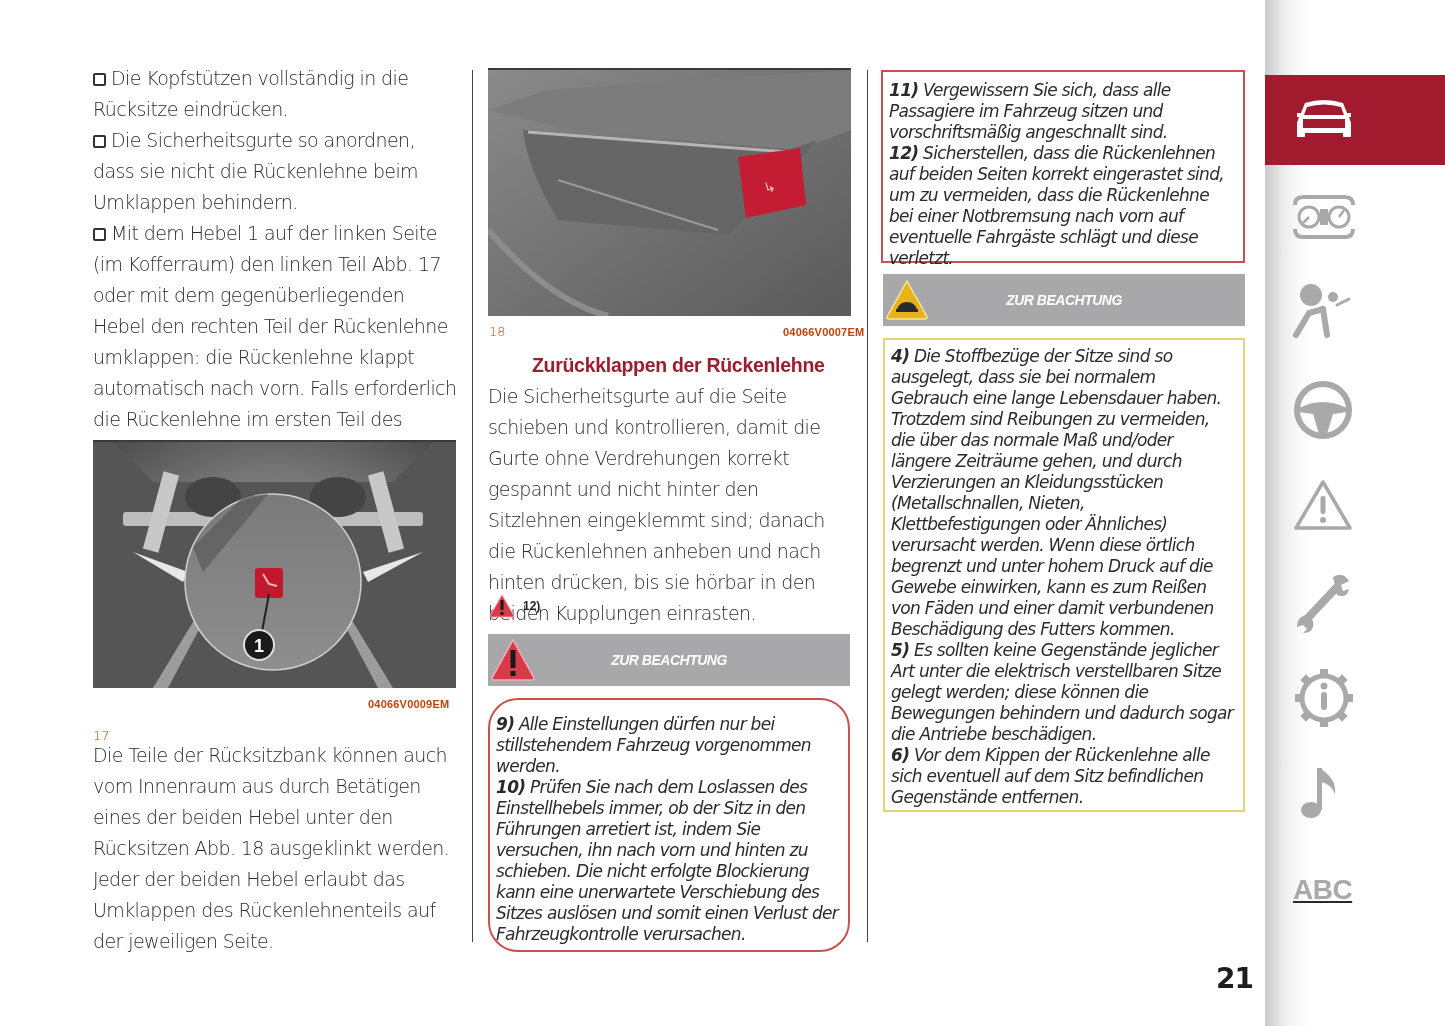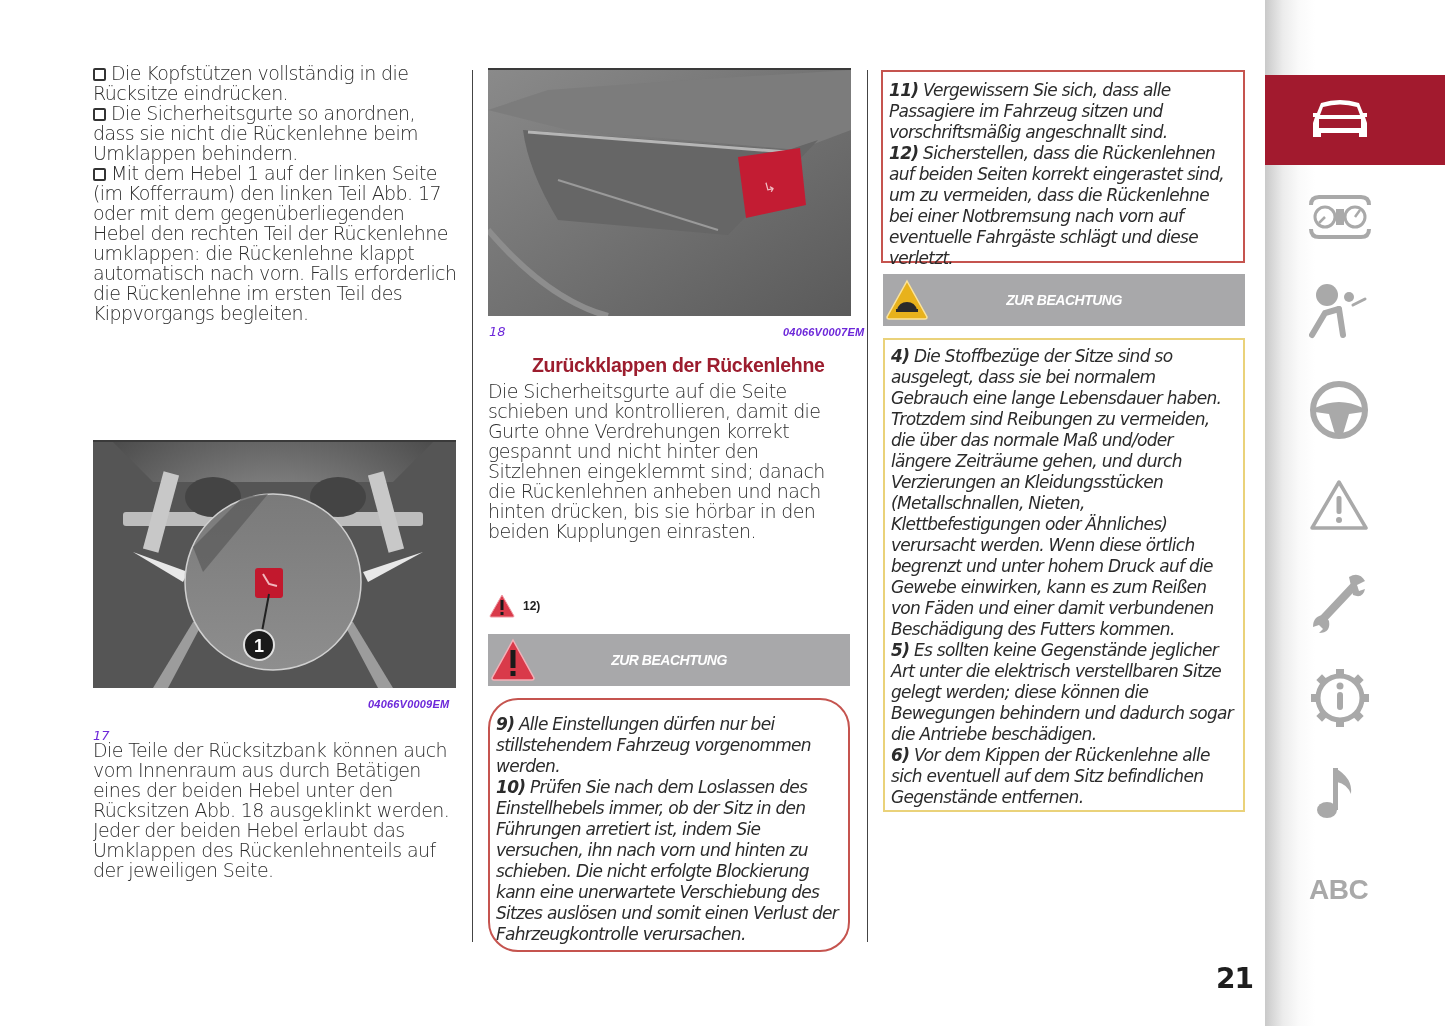--- a/index.html
+++ b/index.html
@@ -11,34 +11,34 @@
   .page { position: absolute; left: 0; top: 0; width: 1265px; height: 1026px; background: #fff; }
 
   
   .divider { position: absolute; width: 1px; background: #444; }
   #div1 { left: 472px; top: 70px; height: 872px; }
   #div2 { left: 867px; top: 70px; height: 872px; }
 
   
   .body-text {
     font-family: "DejaVu Sans", sans-serif; font-weight: 300;
-    font-size: 19px; line-height: 20px; letter-spacing: -0.6px; color: #2b2b2b;
+    font-size: 19px; line-height: 31px; letter-spacing: -0.6px; color: #2b2b2b;
   }
   .bullet { display: inline-block; width: 13px; height: 13px; border: 2.5px solid #333; border-radius: 2px;
     box-sizing: border-box; margin-right: 5px; vertical-align: -1px; position: relative; }
   .bullet::after { content: ""; position: absolute; right: -4px; top: -4px; width: 9px; height: 4px; border-top: 2.5px solid #333; border-right: 2.5px solid #333; display:none; }
 
   #col1-top { position: absolute; left: 93px; top: 63px; width: 365px; }
   #col1-bottom { position: absolute; left: 93px; top: 740px; width: 365px; }
 
   
   .figure { position: absolute; overflow: hidden; border-top: 2px solid #3a3a3a; }
   #fig17 { left: 93px; top: 440px; width: 363px; height: 246px; background: #5d5d5d; }
   #fig18 { left: 488px; top: 68px; width: 363px; height: 246px; background: #6a6a6a; }
-  .fig-caption { position: absolute; font-size: 13px; color: #6d28d9; font-style: italic; }
+  .fig-caption { position: absolute; font-size: 13px; color: #c2410c; }
   .fig-num { font-family: "DejaVu Sans", sans-serif; font-weight: 300; }
   .fig-code { font-family: "Liberation Sans", sans-serif; font-weight: bold; font-size: 11px; letter-spacing: 0.2px; }
 
   
   #section-heading { position: absolute; left: 488px; top: 354px; font-family: "Liberation Sans", sans-serif;
     font-weight: bold; font-size: 19.5px; color: #9c1d2e; letter-spacing: -0.3px; margin-left: 44px; }
   #col2-text { position: absolute; left: 488px; top: 381px; width: 365px; }
 
   
   #warn-ref { position: absolute; left: 489px; top: 594px; display: flex; align-items: center; gap: 8px; }
@@ -64,21 +64,21 @@
   #notes-red-top { left: 881px; top: 70px; width: 364px; height: 193px; padding-top: 8px; }
   #notes-yellow { left: 883px; top: 338px; width: 362px; height: 474px; padding-top: 6px; }
 
   
   #page-number { position: absolute; left: 1216px; top: 962px; font-family: "DejaVu Sans", sans-serif; font-weight: bold;
     font-size: 28px; color: #1e1e1e; letter-spacing: -1px; }
 
   
   #sidebar { position: absolute; left: 1265px; top: 0; width: 180px; height: 1026px;
     background: linear-gradient(to right, #c9c9c9 0px, #ececec 18px, #fafafa 34px, #ffffff 50px); }
-  .side-item { position: absolute; left: 0; width: 180px; height: 90px; display: flex; align-items: center; justify-content: flex-start; padding-left: 44px; box-sizing: border-box; }
+  .side-item { position: absolute; left: 0; width: 180px; height: 90px; display: flex; align-items: center; justify-content: flex-start; padding-left: 28px; box-sizing: border-box; text-decoration: underline; }
   .side-item.active { background: #a21a2e; }
   .side-item svg { display: block; }
   .abc { font-family: "Liberation Sans", sans-serif; font-weight: bold; font-size: 28px; color: #a9a9a9; letter-spacing: -0.5px; }
 </style>
 </head>
 <body>
 
 <div class="page">
 
   <div id="col1-top" class="body-text">

